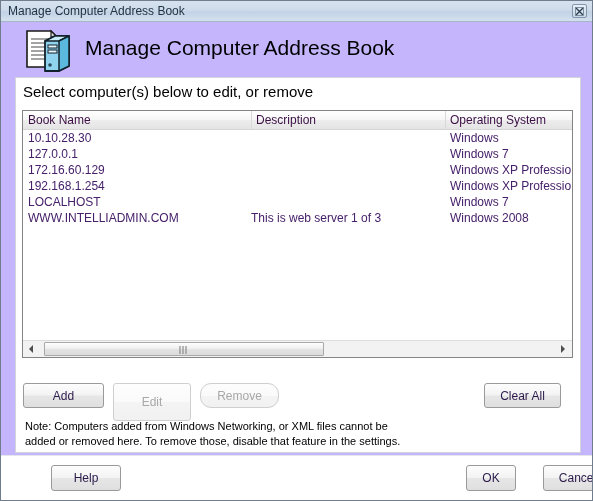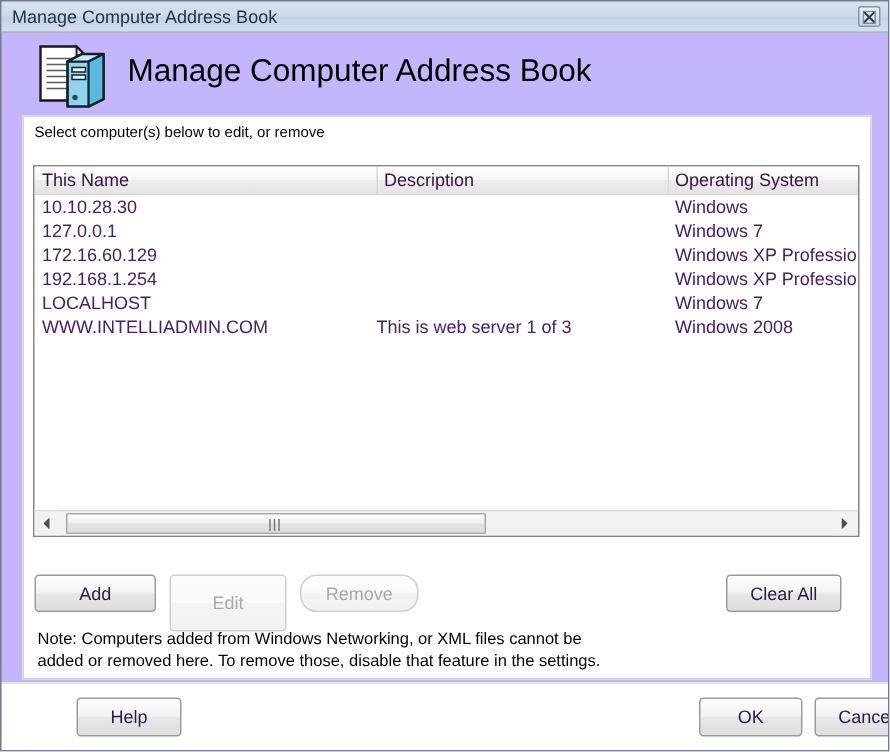--- a/index.html
+++ b/index.html
@@ -83,21 +83,21 @@
     width: 566px;
     height: 376px;
     box-sizing: border-box;
     border: 1px solid #d2d6da;
     background: #ffffff;
   }
   #group-label {
     position: absolute;
     left: 22px;
     top: 82px;
-    font-size: 10px;
+    font-size: 15px;
     color: #000;
     white-space: nowrap;
   }
 
   
   #listview {
     position: absolute;
     left: 21px;
     top: 109px;
     width: 551px;
@@ -247,21 +247,21 @@
   #bottombar {
     position: absolute;
     left: 0;
     bottom: 0;
     width: 591px;
     height: 44px;
     background: #ffffff;
     border-top: 1px solid #e3e7eb;
   }
   #btn-help   { left: 14px;  top: 9px; width: 70px; height: 26px; }
-  #btn-ok     { left: 429px; top: 9px; width: 69px; height: 26px; }
+  #btn-ok     { left: 429px; top: 9px; width: 50px; height: 26px; }
   #btn-cancel { left: 506px; top: 9px; width: 69px; height: 26px; }
   #bottombar .btn { position: absolute; margin-left: 36px; }
 </style>
 </head>
 <body>
 
 <div id="window">
 
   <div id="titlebar">
     <div id="titlebar-text">Manage Computer Address Book</div>
@@ -297,21 +297,21 @@
       </svg>
     </div>
     <div id="header-title">Manage Computer Address Book</div>
   </div>
 
   <div id="groupbox"></div>
   <div id="group-label">Select computer(s) below to edit, or remove</div>
 
   <div id="listview">
     <div id="list-header">
-      <div class="hdr-cell" style="left:0px;width:228px;">This Name</div>
+      <div class="hdr-cell" style="left:0px;width:228px;">Book Name</div>
       <div class="hdr-sep" style="left:228px;"></div>
       <div class="hdr-cell" style="left:228px;width:194px;">Description</div>
       <div class="hdr-sep" style="left:422px;"></div>
       <div class="hdr-cell" style="left:422px;width:127px;">Operating System</div>
     </div>
 
     <div id="list-body">
       <div class="lv-row">
         <div class="cell host">10.10.28.30</div>
         <div class="cell desc"></div>

